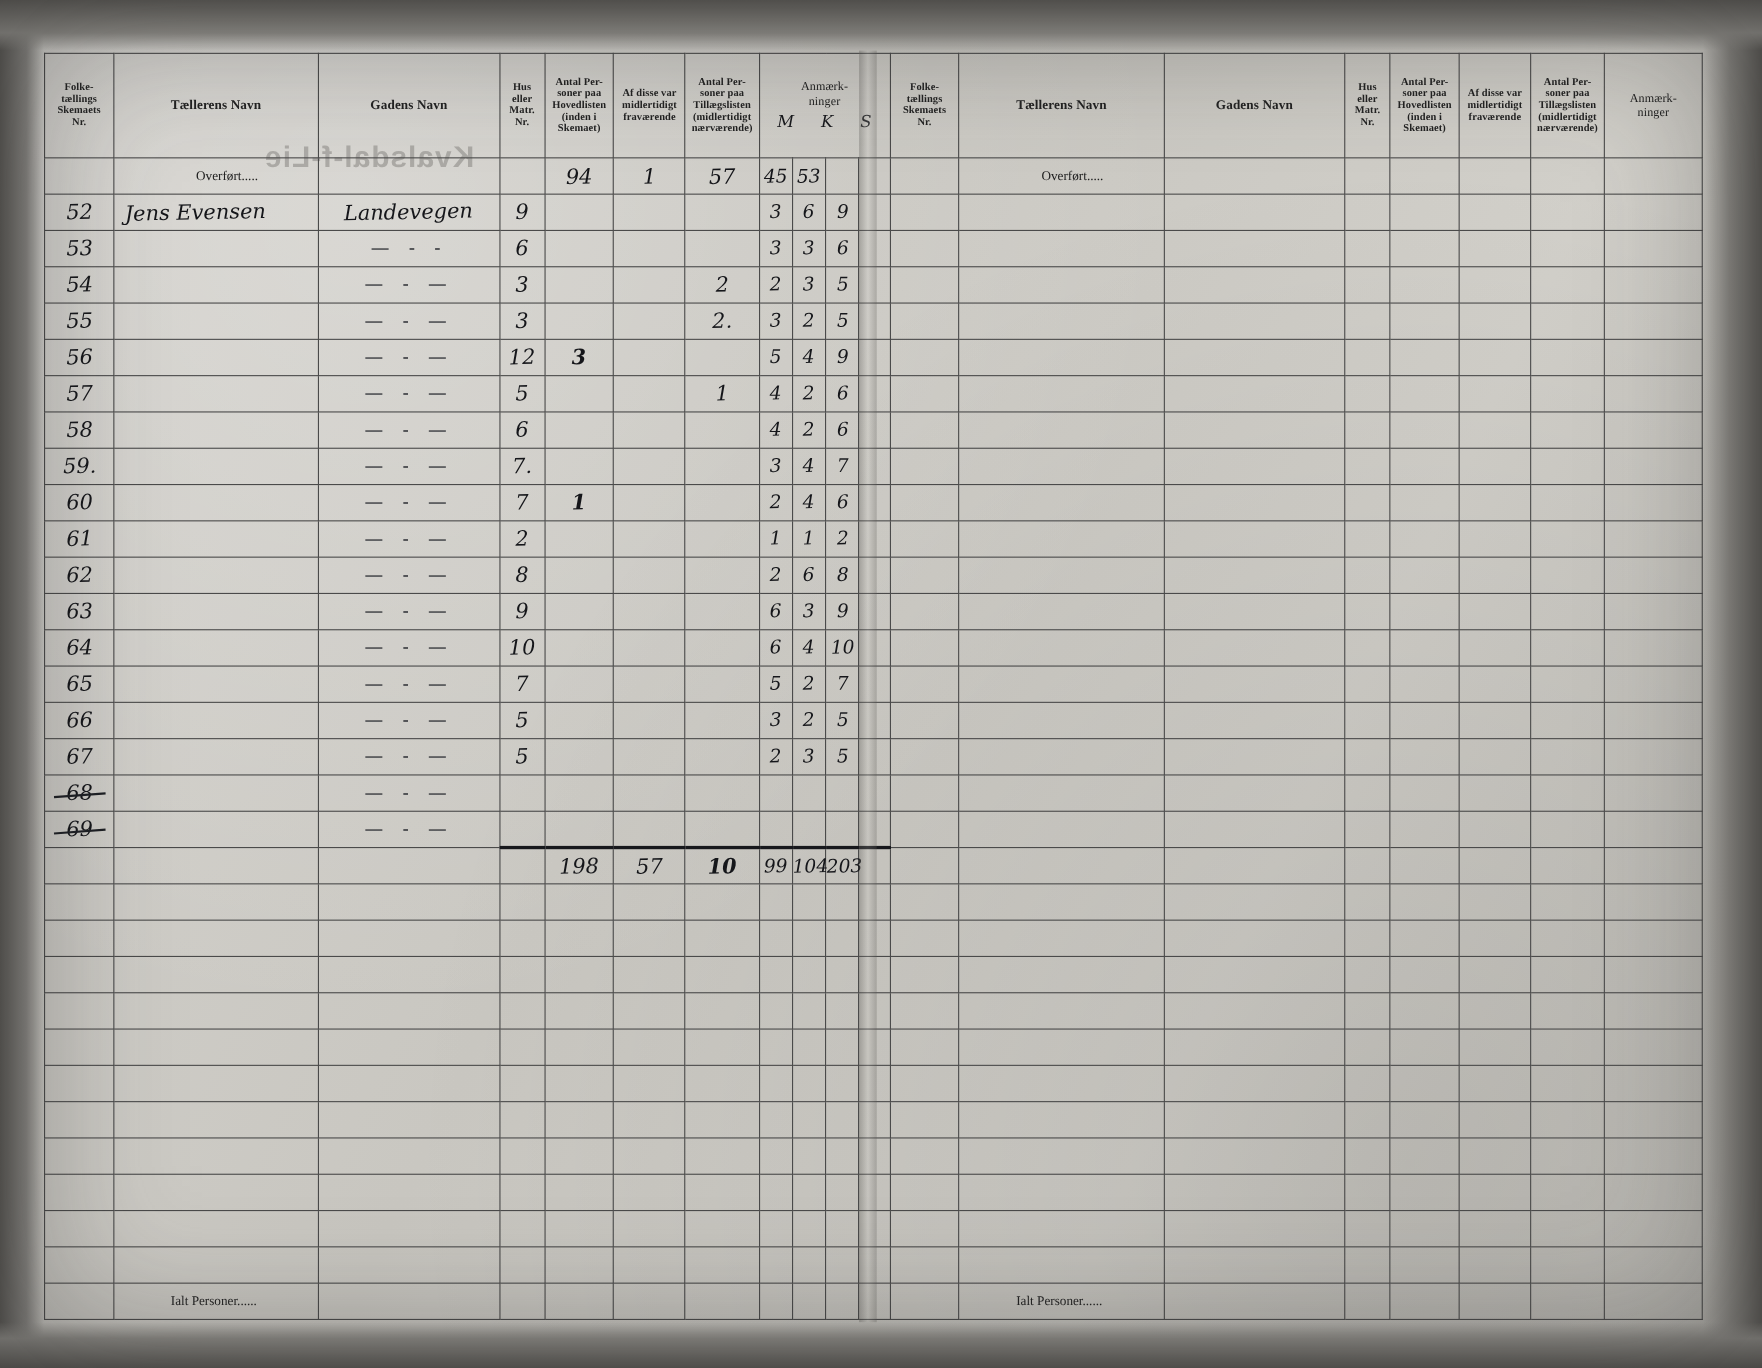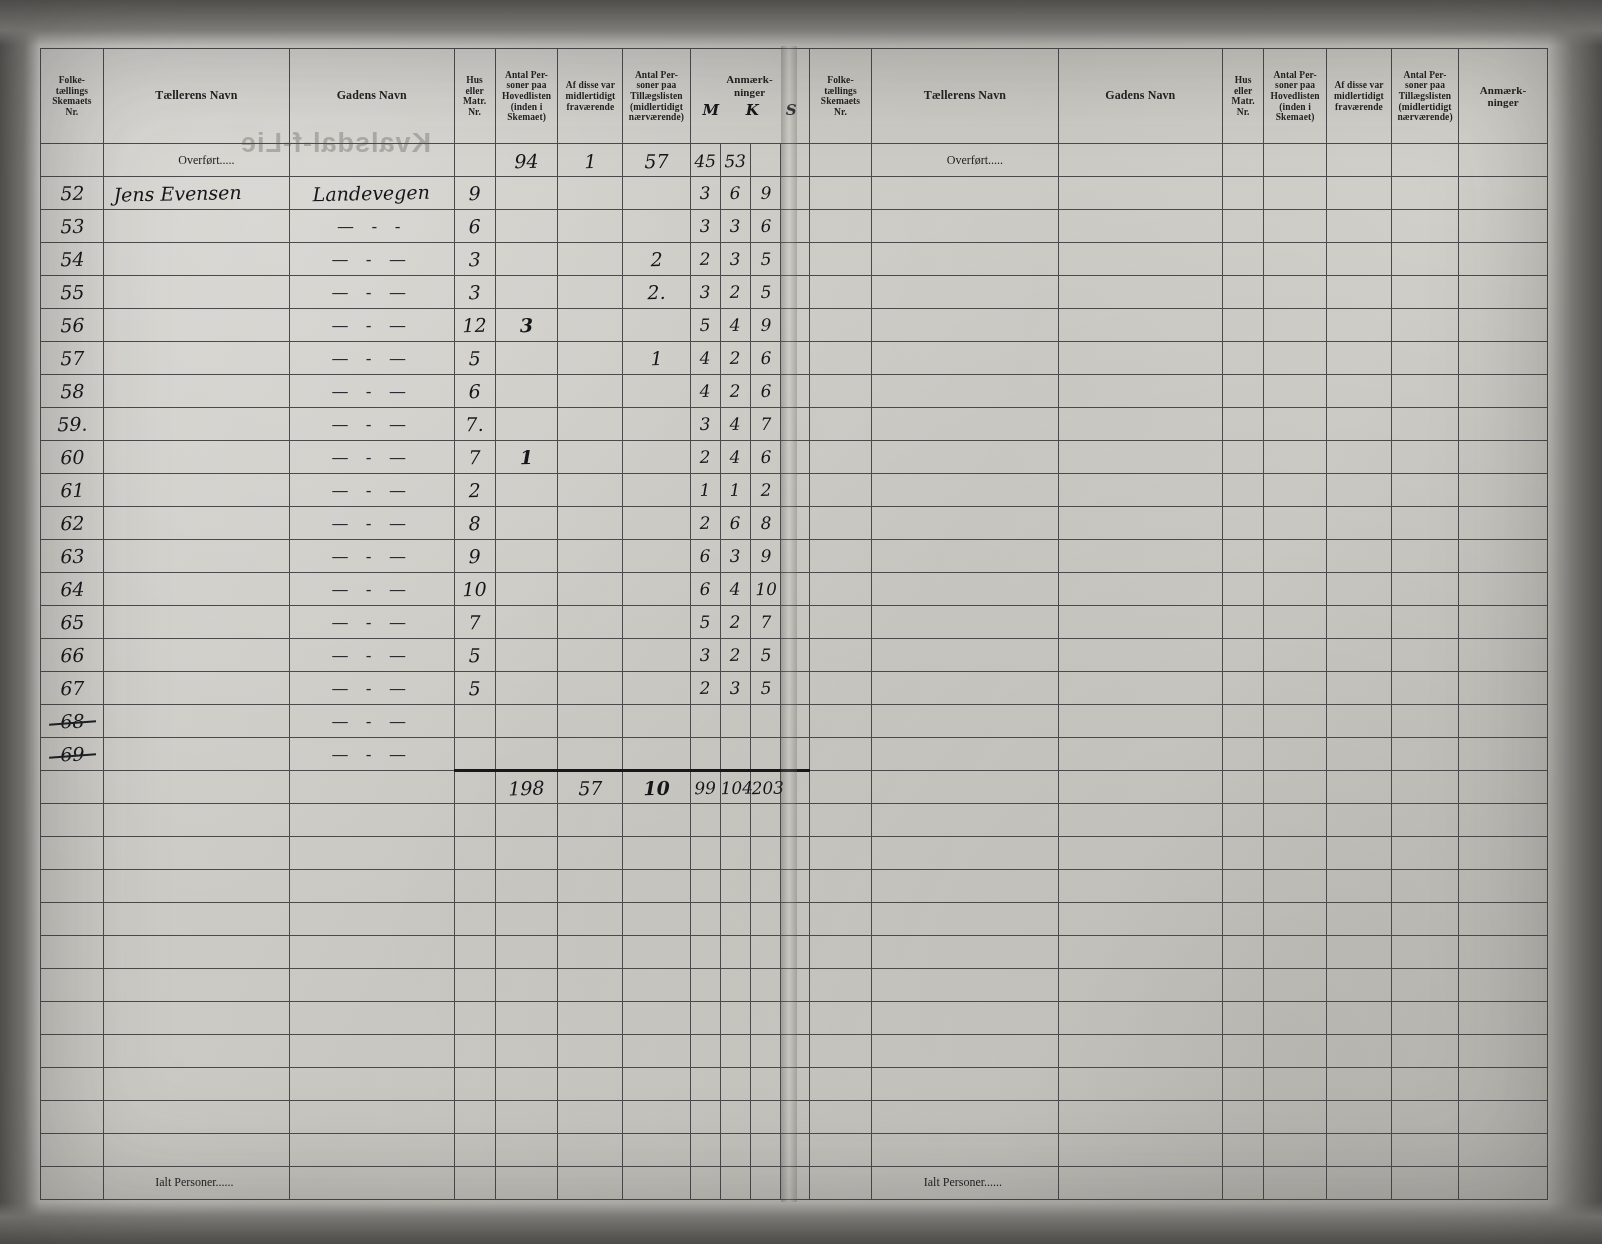--- a/index.html
+++ b/index.html
@@ -41,21 +41,21 @@
   }
   .hdr{
     text-align:center;
     font-weight:bold;
     font-size:9.5px;
     line-height:1.12;
     padding:3px 1px;
     letter-spacing:0.1px;
   }
   .hdr.big{font-size:12px;font-weight:bold;margin-left:38px;}
-  .hdr.med{font-size:11px;font-weight:bold;}
+  .hdr.med{font-size:11px;font-weight:normal;}
   .rowh{height:28px;}
   .ov{
     text-align:center;
     font-size:12px;
     padding-left:20px;
   }
   
   .hw{
     font-family:"DejaVu Serif", serif;
     font-style:italic;

